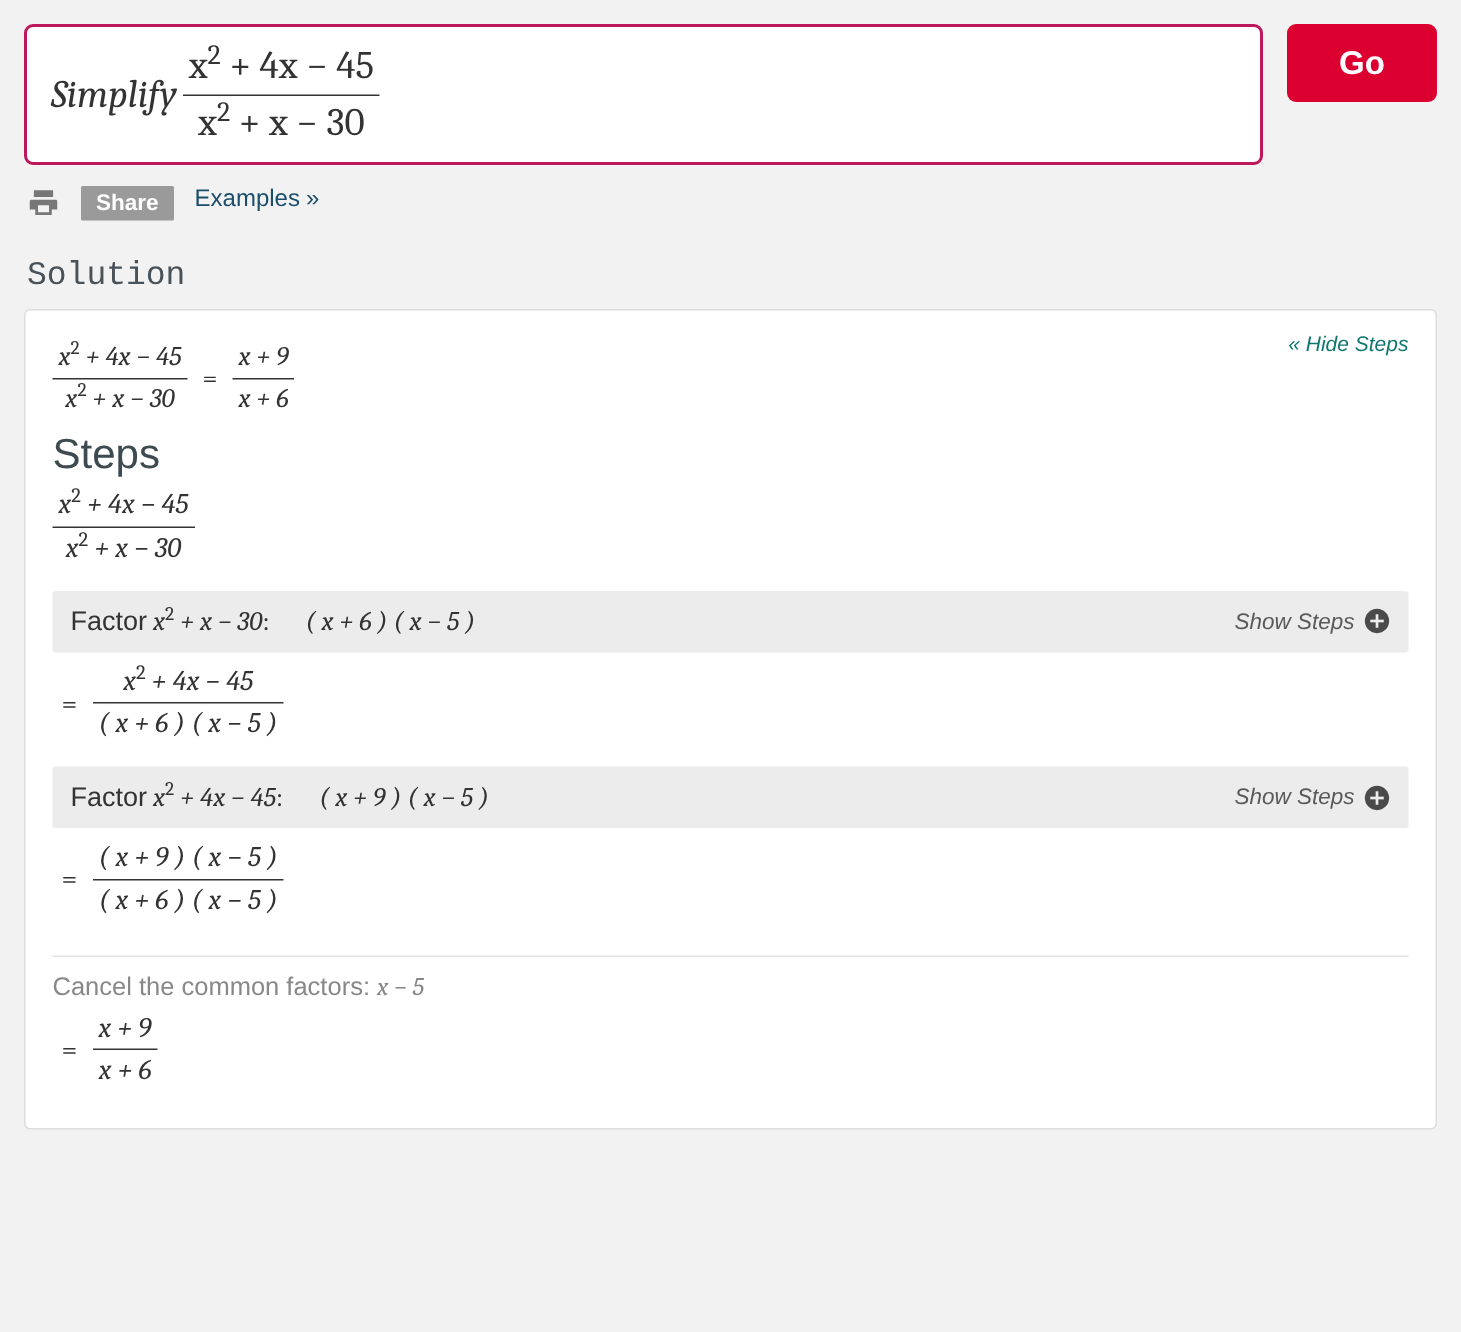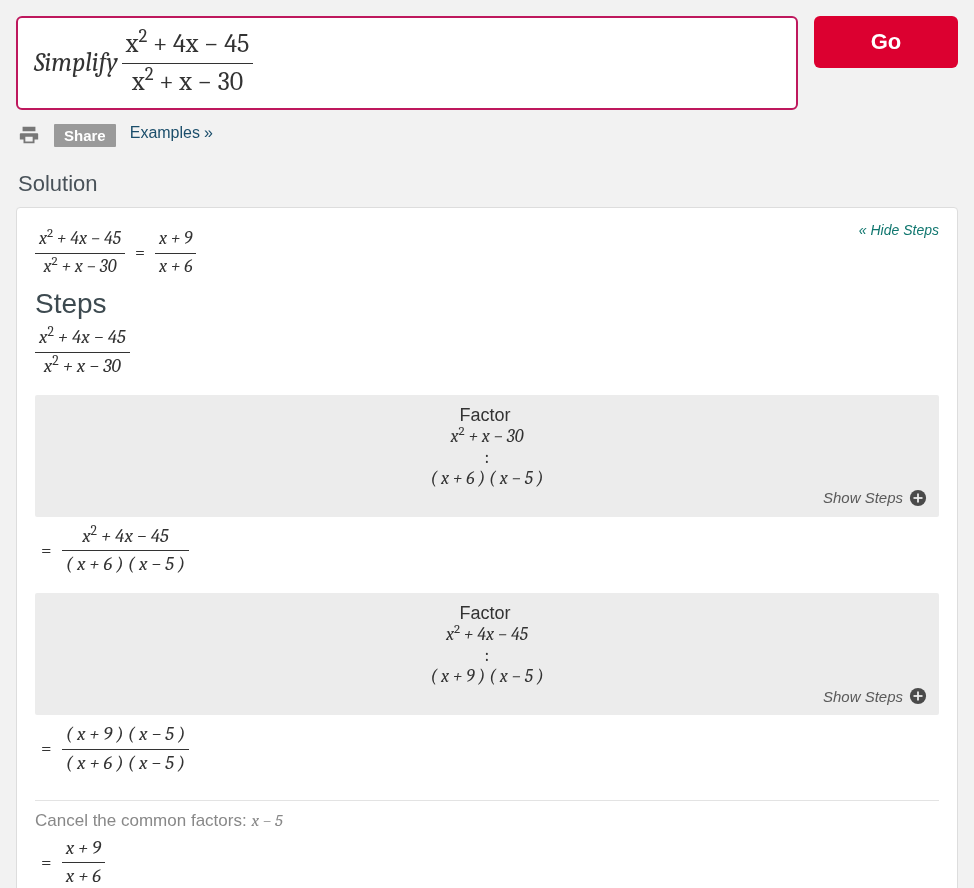--- a/index.html
+++ b/index.html
@@ -25,53 +25,53 @@
     display:flex;
     align-items:center;
     min-height:90px;
   }
   .input-box .not-italic { font-style: normal; }
   .go-btn {
     background:#dc0030;
     color:#fff;
     border:none;
     border-radius:6px;
-    width:144px;
+    width:100px;
     font-size:22px;
     font-weight:600;
     cursor:pointer;
     height:52px;
   }
   .toolbar { display:flex; align-items:flex-start; gap:14px; margin:14px 2px 24px 2px; }
   .print-icon { width:22px; height:22px; color:#777; cursor:pointer; }
   .share-btn {
     background:#9a9a9a; color:#fff; border:none; padding:3px 10px; font-size:15px;
     font-weight:600; cursor:pointer; border-radius:1px;
   }
   .examples-link { color:#1b4e6b; font-size:16px; cursor:pointer; }
   .examples-link .raquo { margin-left:4px; }
-  h2.solution-h { font-weight:400; color:#495259; font-size:22px; margin:0 0 10px 2px; }
+  h2.solution-h { font-weight:400; color:#495259; font-size:22px; margin:0 0 10px 2px;font-family:Liberation Mono, monospace; }
   .solution-card {
     background:#fff; border:1px solid #ddd; border-radius:4px; padding:14px 18px 20px 18px;
     font-family: "Cambria","Georgia",serif;
   }
   .hide-steps { float:right; color:#0f766e; font-style:italic; font-family:"Segoe UI",Arial,sans-serif; font-size:14px; cursor:pointer; }
   .math { font-family:"Cambria","Georgia",serif; font-style:italic; color:#333; }
   .math .op, .math .num, .math .paren { font-style:normal; }
   .frac { display:inline-block; text-align:center; vertical-align:middle; }
   .frac > .numer { display:block; padding:0 4px 2px 4px; border-bottom:1.2px solid #333; line-height:1.25; }
   .frac > .denom { display:block; padding:2px 4px 0 4px; line-height:1.25; }
   sup { font-size:0.72em; vertical-align:super; line-height:0; font-style:normal; }
   .row-math { font-size:19px; margin:6px 0; }
   .row-math.result-row { font-size:18px; }
   .eq { display:inline-block; vertical-align:middle; margin:0 6px; font-style:normal;}
   h3.steps-h { font-family:"Segoe UI",Arial,sans-serif; color:#3d4a50; font-size:28px; font-weight:500; margin:10px 0 4px 0; }
   .step-band {
     background:#ececec; border-radius:2px; padding:10px 12px; margin:16px 0 8px 0;
-    display:flex; align-items:center; font-size:18px;flex-direction:column;
+    display:flex; align-items:center; font-size:18px;
   }
   .step-band .label { font-family:"Segoe UI",Arial,sans-serif; font-style:normal; color:#333; margin-right:4px;}
   .step-band .result-gap { display:inline-block; width:24px; }
   .step-band .show { margin-left:auto; color:#5a5a5a; font-family:"Segoe UI",Arial,sans-serif; font-style:italic; font-size:15px; display:flex; align-items:center; gap:6px; cursor:pointer;justify-content:space-between;}
   .plus-circle { width:18px; height:18px; }
   .hr { border:none; border-top:1px solid #e3e3e3; margin:24px 0 10px 0; }
   .cancel-text { font-family:"Segoe UI",Arial,sans-serif; color:#888; font-size:17px; margin:6px 0; }
   .cancel-text .math { color:#888; }
   .small-space { display:inline-block; width:4px;}
 </style>

